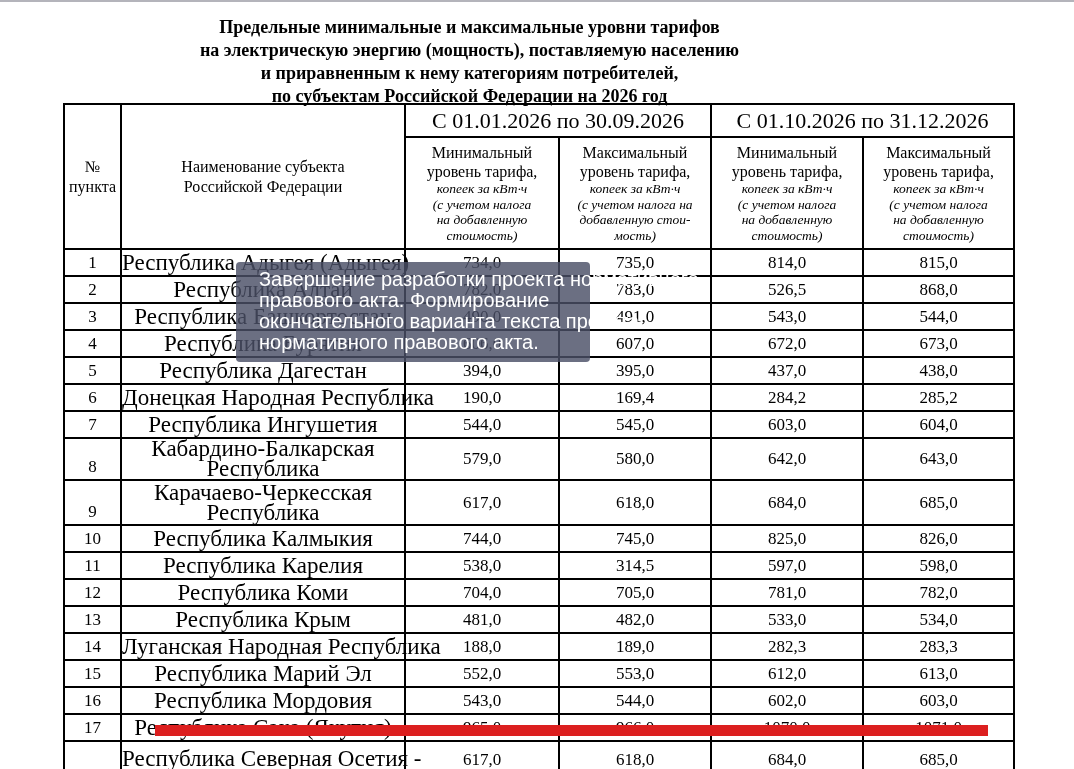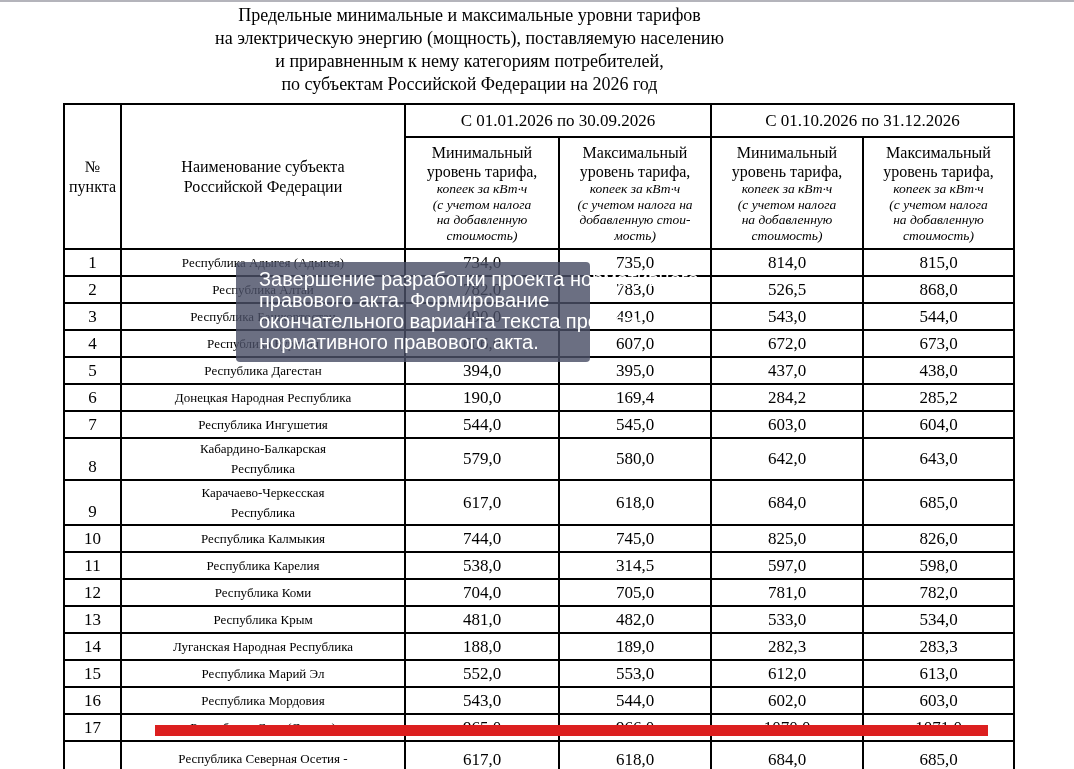--- a/index.html
+++ b/index.html
@@ -20,46 +20,46 @@
   }
   .top-line {
     position: absolute;
     top: 0; left: 0;
     width: 100%;
     height: 2px;
     background: #b4b4bb;
   }
   .doc-title {
     position: absolute;
-    top: 4px;
+    top: 16px;
     left: 0;
     width: 939px;
     text-align: center;
-    font-weight: normal;
+    font-weight: bold;
     font-size: 18px;
     line-height: 23px;
     white-space: pre;
   }
   table.tariff-table {
     position: absolute;
     left: 63px;
     top: 103px;
     width: 950px;
     border-collapse: collapse;
     table-layout: fixed;
   }
   .tariff-table th, .tariff-table td {
     border: 2px solid #000;
     padding: 0;
     font-weight: normal;
     text-align: center;
     vertical-align: middle;
   }
   .th-period {
-    font-size: 17px;
+    font-size: 22px;
     height: 31px;
     white-space: pre;
   }
   .th-num, .th-name {
     font-size: 16px;
     line-height: 20px;
     white-space: pre;
   }
   .sub-row th { height: 110px; }
   .sub-title {
@@ -71,21 +71,21 @@
     font-size: 13.5px;
     line-height: 15.5px;
     white-space: pre;
     font-style: italic;
   }
   tbody tr { height: 27px; }
   tbody tr:nth-child(8)  { height: 40px; }
   tbody tr:nth-child(9)  { height: 45px; }
   tbody tr:nth-child(18) { height: 56px; }
   .td-num  { font-size: 17px; }
-  .td-name { font-size: 13px; line-height: 20px; white-space: pre; }
+  .td-name { font-size: 23px; line-height: 20px; white-space: pre; }
   .td-val  { font-size: 17px; }
   tbody tr:nth-child(8) .td-num,
   tbody tr:nth-child(9) .td-num,
   tbody tr:nth-child(18) .td-num {
     vertical-align: bottom;
     padding-bottom: 2px;
   }
   tbody tr:nth-child(18) .td-val {
     vertical-align: top;
     padding-top: 8px;

